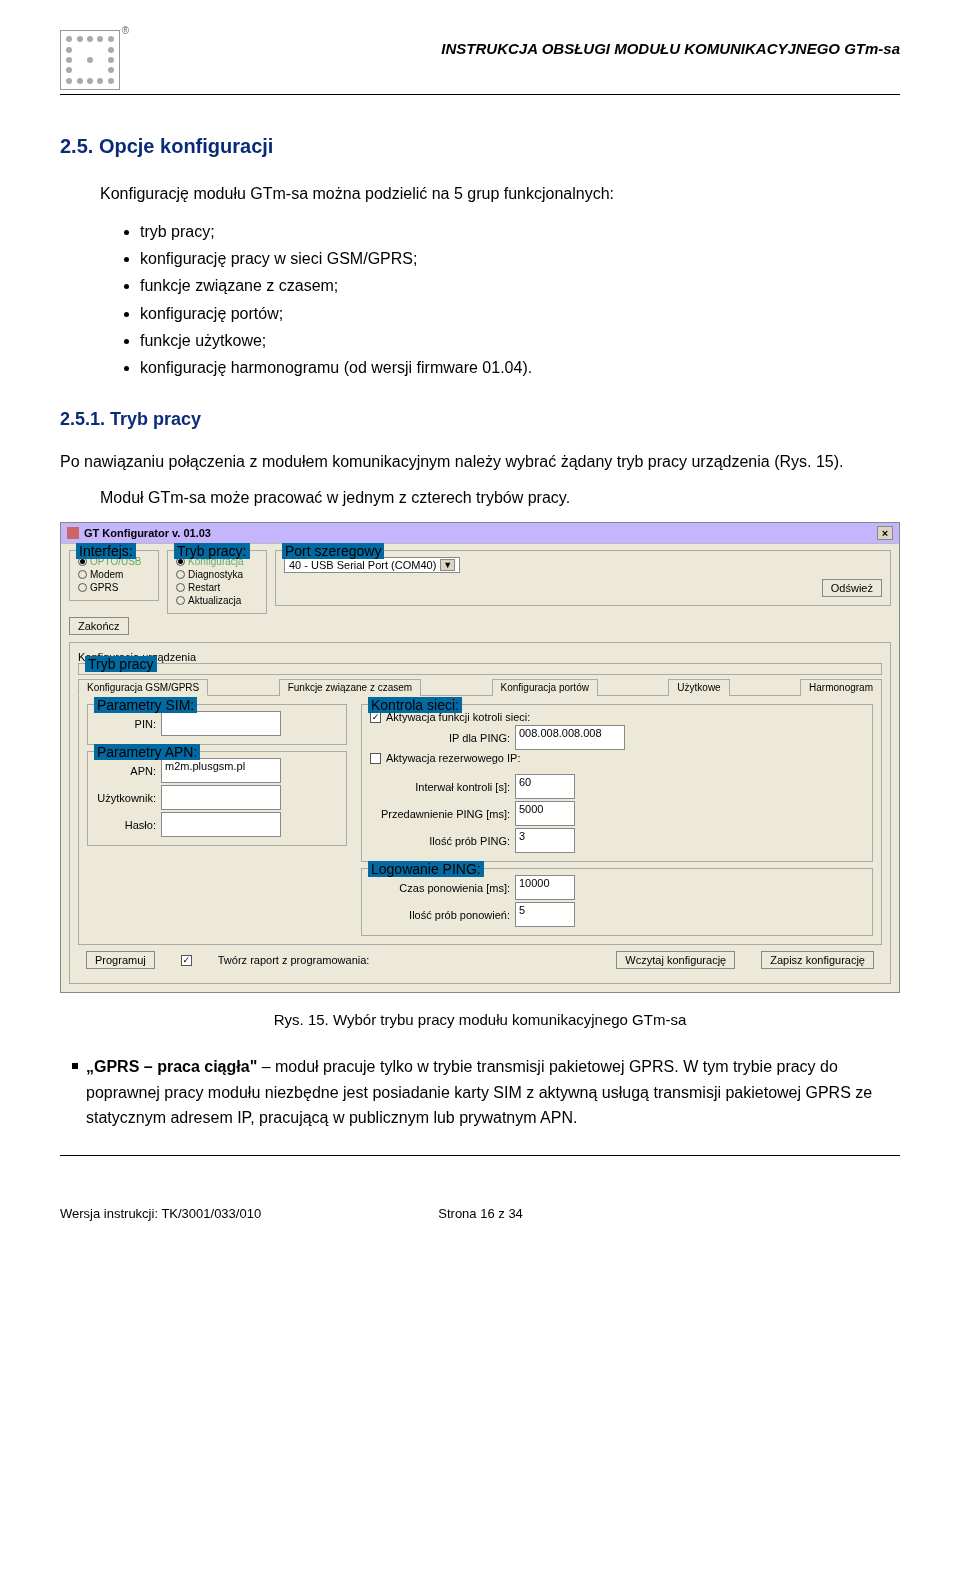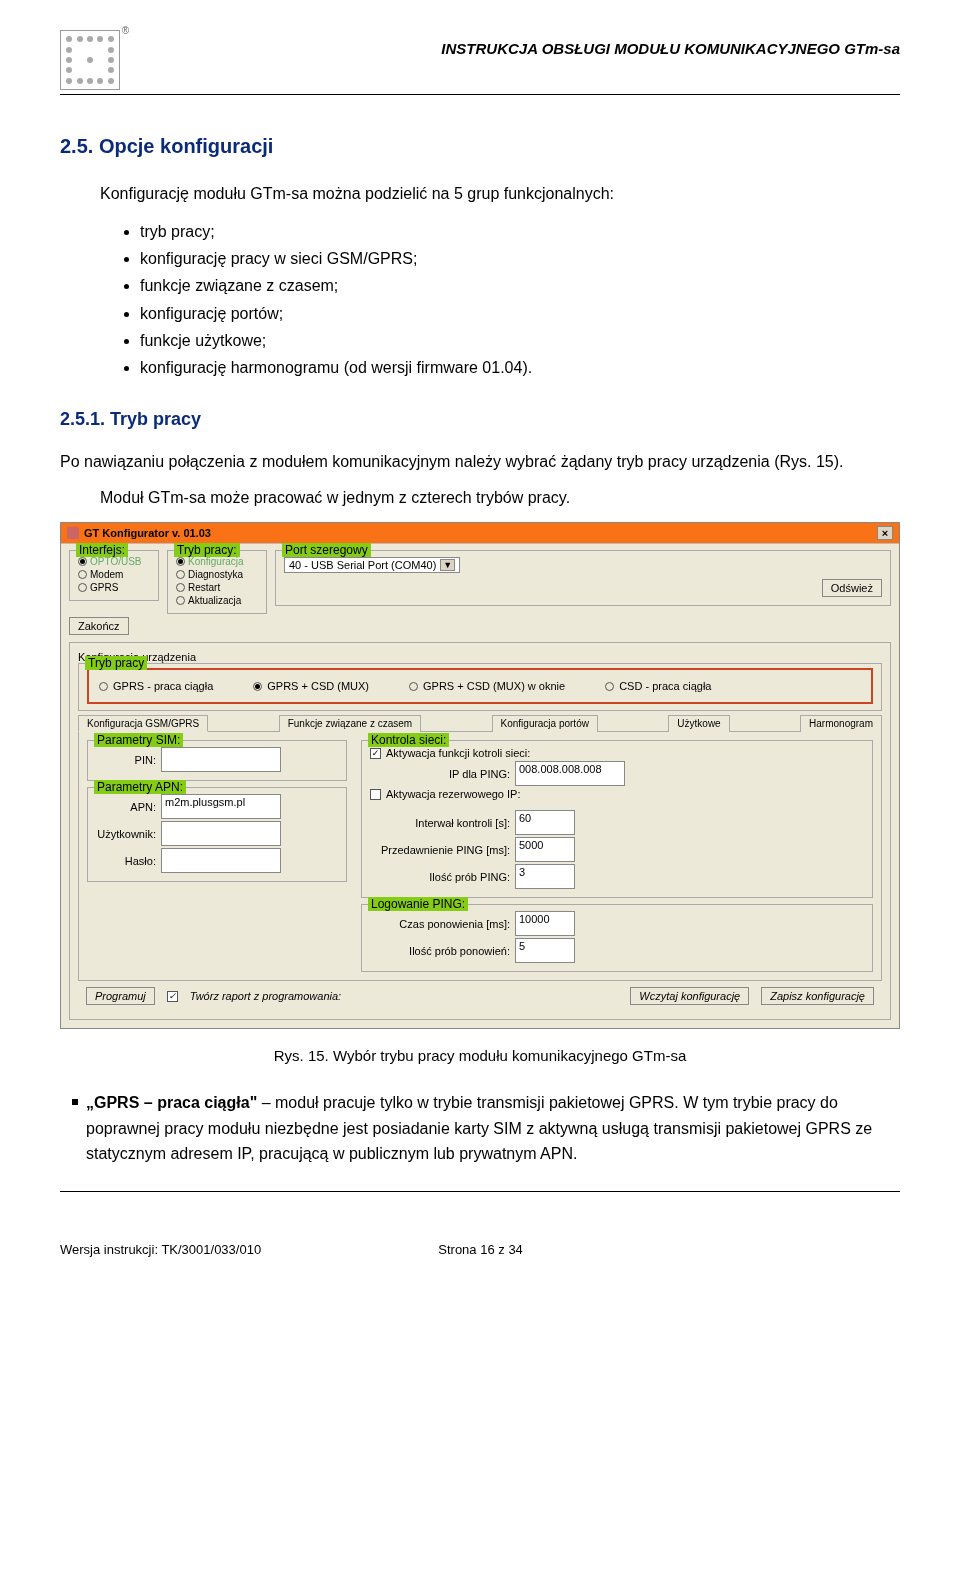--- a/index.html
+++ b/index.html
@@ -40,43 +40,43 @@
   .desc-list .sq { width: 6px; height: 6px; background:#000; margin-top: 9px; flex:0 0 6px; }
 
   
   .config {
     border: 1px solid #888;
     background: #ece9d8;
     font-size: 11px;
     color:#000;
     margin-top: 6px;
   }
-  .config .titlebar { background:#f97316; border-bottom:1px solid #bbb; padding:3px 6px; display:flex; align-items:center; gap:5px; font-weight:bold;}
+  .config .titlebar { background:#c4b5fd; border-bottom:1px solid #bbb; padding:3px 6px; display:flex; align-items:center; gap:5px; font-weight:bold;}
   .config .titlebar .ticon { width:12px; height:12px; background:#c66;}
   .config .titlebar .xbtn { margin-left:auto; border:1px solid #888; width:16px; height:14px; text-align:center; line-height:12px; background:#ddd4c4; }
   .config .toprow { display:flex; gap:8px; padding:6px 8px; align-items:flex-start; }
   .fieldset { border:1px solid #aaa; padding:4px 8px 6px 8px; position:relative; }
-  .fieldset .legend { position:absolute; top:-8px; left:6px; background:#84cc16; padding:0 3px; font-size:12px; }
+  .fieldset .legend { position:absolute; top:-8px; left:6px; background:#0369a1; padding:0 3px; font-size:14px; }
   .radiolist div { display:flex; align-items:center; gap:3px; line-height:1.3; }
   .radio { width:9px; height:9px; border:1px solid #555; border-radius:50%; display:inline-block; }
   .radio.sel::after{ content:""; display:block; width:5px; height:5px; border-radius:50%; background:#000; margin:1px; }
   .btn2 { border:1px solid #888; background:#ece9d8; padding:2px 8px; font-size:11px; }
   .combo { border:1px solid #888; background:#fff; padding:1px 4px; font-size:11px; display:flex; align-items:center; gap:4px; }
   .combo .arrow { border:1px solid #888; background:#ddd4c4; padding:0 2px; font-size:9px;}
   .inputx { border:1px solid #888; background:#fff; padding:1px 3px; font-size:11px; height:25px; }
   .chk { width:11px;height:11px; border:1px solid #555; background:#fff; display:inline-flex; align-items:center; justify-content:center; font-size:9px;}
   .chk.sel::after{content:"✓";}
   .row { display:flex; align-items:center; gap:5px; margin:2px 0; }
   .lbl { text-align:right; }
   .tabs { display:flex; gap:0; margin-top:-1px;justify-content:space-between;}
   .tab { border:1px solid #aaa; border-bottom:none; background:#ece9d8; padding:2px 8px; font-size:10px; position:relative; top:1px;}
   .tab.active { background:#ece9d8; border-bottom:1px solid #ece9d8; z-index:2;}
   .tabbody { border:1px solid #aaa; padding:8px; }
   .trybpracy { border:2px solid #c42; padding:8px 10px; display:flex; gap:40px; align-items:center;}
-  .bottombar { display:flex; align-items:center; gap:12px; padding:6px 8px;font-style:italic;}
+  .bottombar { display:flex; align-items:center; gap:26px; padding:6px 8px;}
   .konfig { border:1px solid #aaa; margin:4px 8px 8px 8px; padding:8px; position:relative;}
   .two-col { display:flex; gap:14px; }
   .col { flex:1; }
   .mini-lbl { font-size:10px;}
 
   
   .timeline { margin: 30px 0 10px 0; }
   .bar { height: 36px; background:#f4b400; border:2px solid #000; display:flex; align-items:center; justify-content:center; color:#003; font-size:15px; position:relative;}
   .bar::after { content:""; position:absolute; right:-14px; top:50%; width:0;height:0; border-left:14px solid #000; border-top:10px solid transparent; border-bottom:10px solid transparent; transform:translateY(-50%);}
   .tlabels { display:flex; justify-content:space-between; font-size:17px; margin-top:6px; padding-right:12px;}
@@ -191,38 +191,20 @@
       </div>
     </div>
     <div style="padding:0 8px 6px 8px;">
       <span class="btn2">Zakończ</span>
     </div>
 
     <div class="konfig">
       <span class="legend" style="top:-8px">Konfiguracja urządzenia</span>
       <div class="fieldset" style="margin-bottom:4px;">
         <span class="legend">Tryb pracy</span>
-        <div class="trybpracy">
-          <div class="row">
-              <span class="radio"></span>
-              <span>GPRS - praca ciągła</span>
-            </div>
-          <div class="row">
-              <span class="radio sel"></span>
-              <span>GPRS + CSD (MUX)</span>
-            </div>
-          <div class="row">
-              <span class="radio"></span>
-              <span>GPRS + CSD (MUX) w oknie</span>
-            </div>
-          <div class="row">
-              <span class="radio"></span>
-              <span>CSD - praca ciągła</span>
-            </div>
-        </div>
       </div>
 
       <div class="tabs">
         <div class="tab active">Konfiguracja GSM/GPRS</div>
         <div class="tab">Funkcje związane z czasem</div>
         <div class="tab">Konfiguracja portów</div>
         <div class="tab">Użytkowe</div>
         <div class="tab">Harmonogram</div>
       </div>
       <div class="tabbody">

